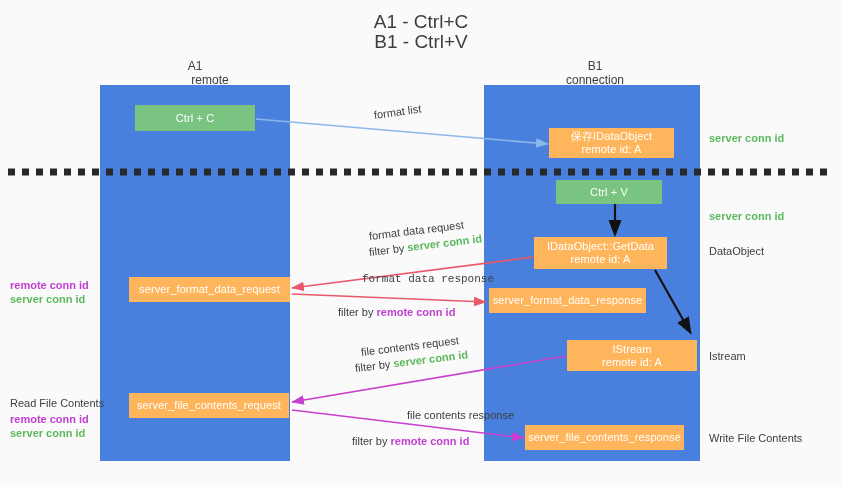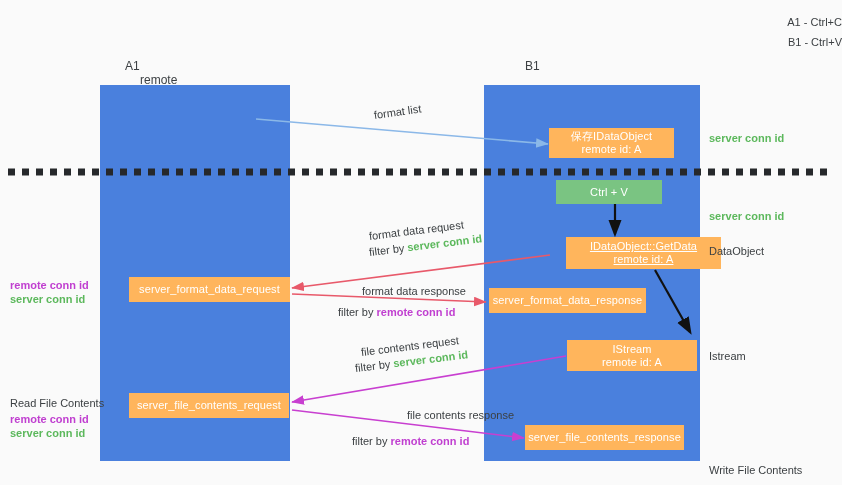--- a/index.html
+++ b/index.html
@@ -13,31 +13,31 @@
     overflow: hidden;
     font-family: "Liberation Sans", "DejaVu Sans", sans-serif;
     color: #3c4043;
   }
   #stage { position: absolute; inset: 0; }
 
   
   .title {
     position: absolute;
     left: 0; right: 0; top: 10px;
-    text-align: right;
-    font-size: 11px;
+    text-align: center;
+    font-size: 19px;
     line-height: 20px;
     color: #3c4043;
     white-space: pre;
   }
 
   
   .col-caption {
     position: absolute;
-    text-align: left;
+    text-align: center;
     font-size: 12px;
     line-height: 14px;
     color: #3c4043;
     white-space: pre;
   }
 
   
   .lane {
     position: absolute;
     background: #4a80dd;
@@ -95,20 +95,21 @@
 
 <div id="stage">
 
   <div class="title" style="top:12px;">A1 - Ctrl+C</div>
   <div class="title" style="top:32px;">B1 - Ctrl+V</div>
 
   <div class="col-caption" style="left:125px; top:59px; width:140px;">A1</div>
   <div class="col-caption" style="left:140px; top:73px; width:140px;">remote</div>
 
   <div class="col-caption" style="left:525px; top:59px; width:140px;">B1</div>
+  <div class="col-caption" style="left:525px; top:73px; width:140px;">connection</div>
 
   <div class="lane" style="left:100px; top:85px; width:190px; height:376px;"></div>
   <div class="lane" style="left:484px; top:85px; width:216px; height:376px;"></div>
 
   <svg class="overlay" viewBox="0 0 842 485">
     <defs>
       <marker id="ah-blue" markerWidth="9" markerHeight="9" refX="7.5" refY="3" orient="auto">
         <path d="M0,0 L8,3 L0,6 z" fill="#8bb8e8"></path>
       </marker>
       <marker id="ah-red" markerWidth="9" markerHeight="9" refX="7.5" refY="3" orient="auto">
@@ -132,59 +133,60 @@
 
     <line x1="292" y1="294" x2="486" y2="302" stroke="#e8596a" stroke-width="1.6" marker-end="url(#ah-red)"></line>
 
     <line x1="566" y1="356" x2="292" y2="402" stroke="#c83fd0" stroke-width="1.6" marker-end="url(#ah-mag)"></line>
 
     <line x1="292" y1="410" x2="524" y2="438" stroke="#c83fd0" stroke-width="1.6" marker-end="url(#ah-mag)"></line>
 
     <line x1="8" y1="172" x2="834" y2="172" stroke="#26282b" stroke-width="7" stroke-dasharray="7 7" stroke-linecap="butt"></line>
   </svg>
 
+  <div class="box green" style="left:135px; top:105px; width:120px; height:26px;">Ctrl + C</div>
 
   <div class="box orange" style="left:549px; top:128px; width:125px; height:30px;">保存IDataObject
 remote id: A</div>
 
   <div class="box green" style="left:556px; top:180px; width:106px; height:24px;">Ctrl + V</div>
 
-  <div class="box orange" style="left:566px; top:237px; width:155px; height:32px;text-decoration:underline;">IDataObject::GetData
+  <div class="box orange" style="left:534px; top:237px; width:133px; height:32px;">IDataObject::GetData
 remote id: A</div>
 
   <div class="box orange" style="left:489px; top:288px; width:157px; height:25px;">server_format_data_response</div>
 
   <div class="box orange" style="left:129px; top:277px; width:161px; height:25px;">server_format_data_request</div>
 
   <div class="box orange" style="left:567px; top:340px; width:130px; height:31px;">IStream
 remote id: A</div>
 
   <div class="box orange" style="left:525px; top:425px; width:159px; height:25px;">server_file_contents_response</div>
 
   <div class="box orange" style="left:129px; top:393px; width:160px; height:25px;">server_file_contents_request</div>
 
   <div class="edge-label rot-up" style="left:375px; top:108px;">format list</div>
 
   <div class="edge-label rot-up2" style="left:370px; top:229px;">format data request</div>
   <div class="edge-label rot-up2" style="left:370px; top:245px;"><span>filter by </span><span class="c-green">server conn id</span></div>
 
-  <div class="edge-label" style="left:362px; top:284px;">format data response</div>
+  <div class="edge-label" style="left:362px; top:272px;font-family:Liberation Mono, monospace;">format data response</div>
   <div class="edge-label" style="left:338px; top:305px;"><span>filter by </span><span class="c-purple">remote conn id</span></div>
 
   <div class="edge-label rot-up2" style="left:362px; top:345px;">file contents request</div>
   <div class="edge-label rot-up2" style="left:356px; top:361px;"><span>filter by </span><span class="c-green">server conn id</span></div>
 
   <div class="edge-label" style="left:375px; top:408px;margin-left:32px;">file contents response</div>
   <div class="edge-label" style="left:352px; top:434px;"><span>filter by </span><span class="c-purple">remote conn id</span></div>
 
   <div class="anno c-green" style="left:709px; top:131px;">server conn id</div>
   <div class="anno c-green" style="left:709px; top:209px;">server conn id</div>
   <div class="anno plain" style="left:709px; top:244px;">DataObject</div>
   <div class="anno plain" style="left:709px; top:349px;">Istream</div>
-  <div class="anno plain" style="left:709px; top:431px;margin-top:32px;">Write File Contents</div>
+  <div class="anno plain" style="left:709px; top:431px;">Write File Contents</div>
 
   <div class="anno c-purple" style="left:10px; top:278px;">remote conn id</div>
   <div class="anno c-green" style="left:10px; top:292px;">server conn id</div>
 
   <div class="anno plain" style="left:10px; top:396px;text-align:center;">Read File Contents</div>
   <div class="anno c-purple" style="left:10px; top:412px;">remote conn id</div>
   <div class="anno c-green" style="left:10px; top:426px;">server conn id</div>
 
 </div>
 

